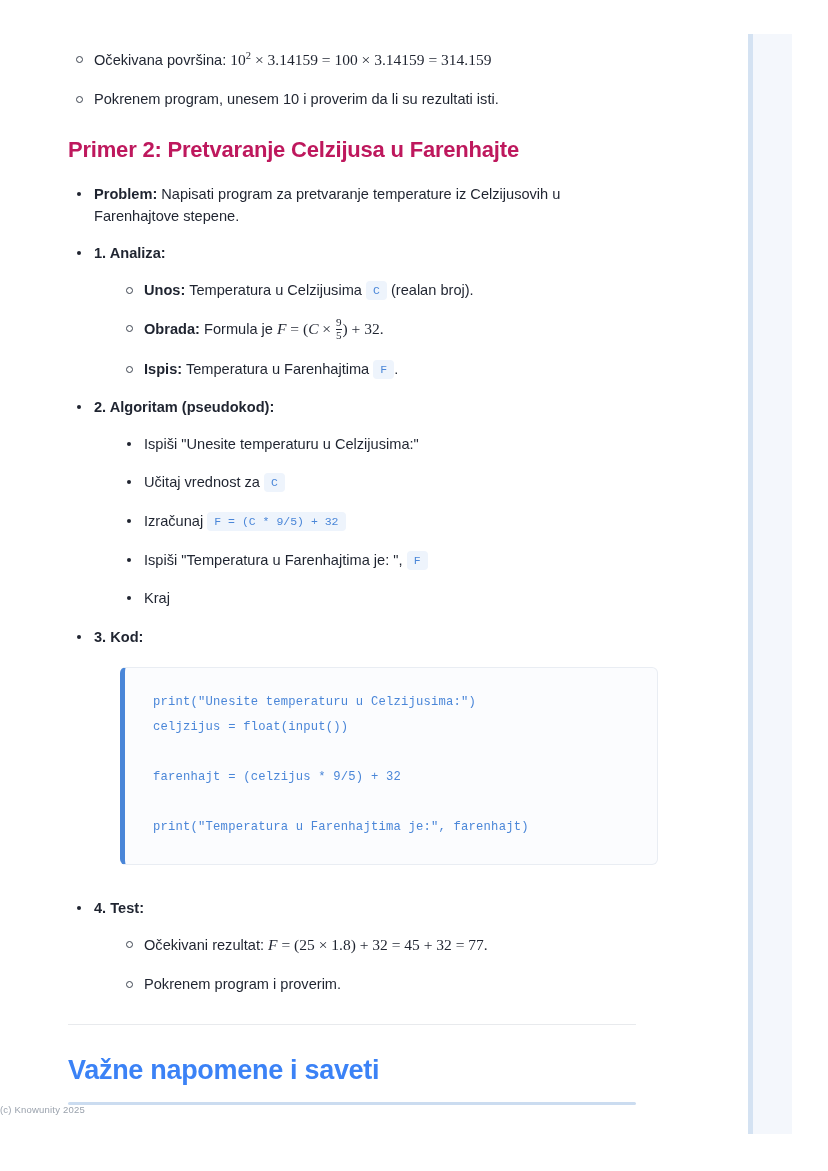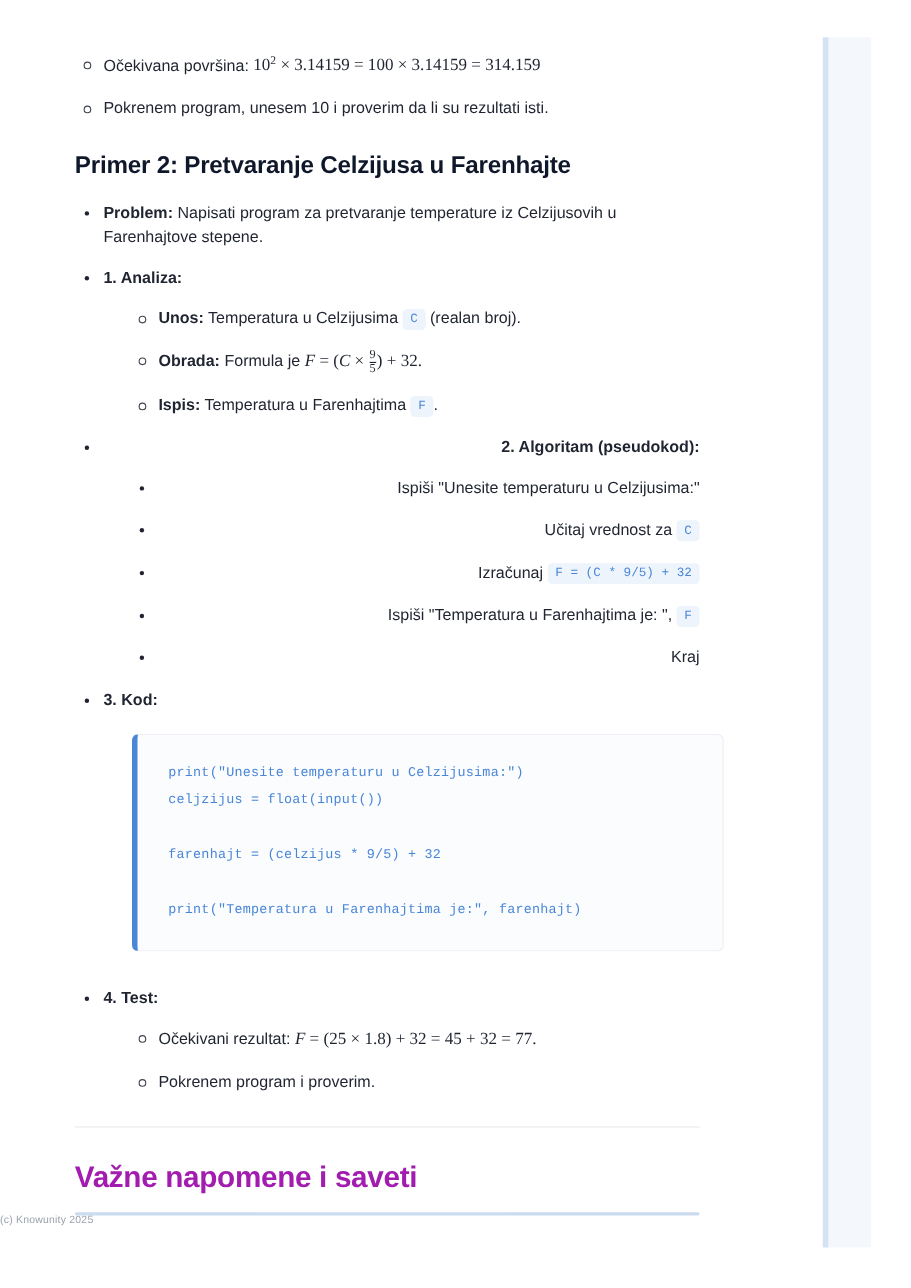--- a/index.html
+++ b/index.html
@@ -64,28 +64,28 @@
   }
   .sub { margin-top: 14px; margin-left: 24px; }
   .sub-pseudo { margin-top: 14px; margin-left: 24px; }
 
   b, .bold { font-weight: 700; }
 
   
   h2.section-title {
     font-size: 22px;
     font-weight: 700;
-    color: #0f172a;
+    color: #be185d;
     margin: 26px 0 20px 0;
     letter-spacing: -0.2px;
   }
   h1.big-title {
     font-size: 27px;
     font-weight: 700;
-    color: #a21caf;
+    color: #3b82f6;
     margin: 30px 0 0 0;
     letter-spacing: -0.3px;
   }
   .title-rule {
     height: 3px;
     background: #cbdcf0;
     margin-top: 16px;
     border-radius: 2px;
   }
   hr.divider {
@@ -190,21 +190,21 @@
         </li>
         <li class="l2">
           <b>Obrada:</b><span> Formula je </span><span class="math"><span class="mi">F</span> <span class="mo">=</span> <span class="mo">(</span><span class="mi">C</span> <span class="mo">×</span> <span class="frac"><span class="num">9</span><span class="den">5</span></span><span class="mo">)</span> <span class="mo">+</span> <span class="mn">32.</span></span>
         </li>
         <li class="l2">
           <b>Ispis:</b><span> Temperatura u Farenhajtima </span><code class="chip">F</code><span>.</span>
         </li>
       </ul>
     </li>
 
-    <li class="l1" style="margin-bottom:16px;text-align:right;">
+    <li class="l1" style="margin-bottom:16px;">
       <b>2. Algoritam (pseudokod):</b>
       <ul class="sub-pseudo">
         <li class="l2 l2d">
           <span>Ispiši "Unesite temperaturu u Celzijusima:"</span>
         </li>
         <li class="l2 l2d">
           <span>Učitaj vrednost za </span><code class="chip">C</code>
         </li>
         <li class="l2 l2d">
           <span>Izračunaj </span><code class="chip">F = (C * 9/5) + 32</code>

